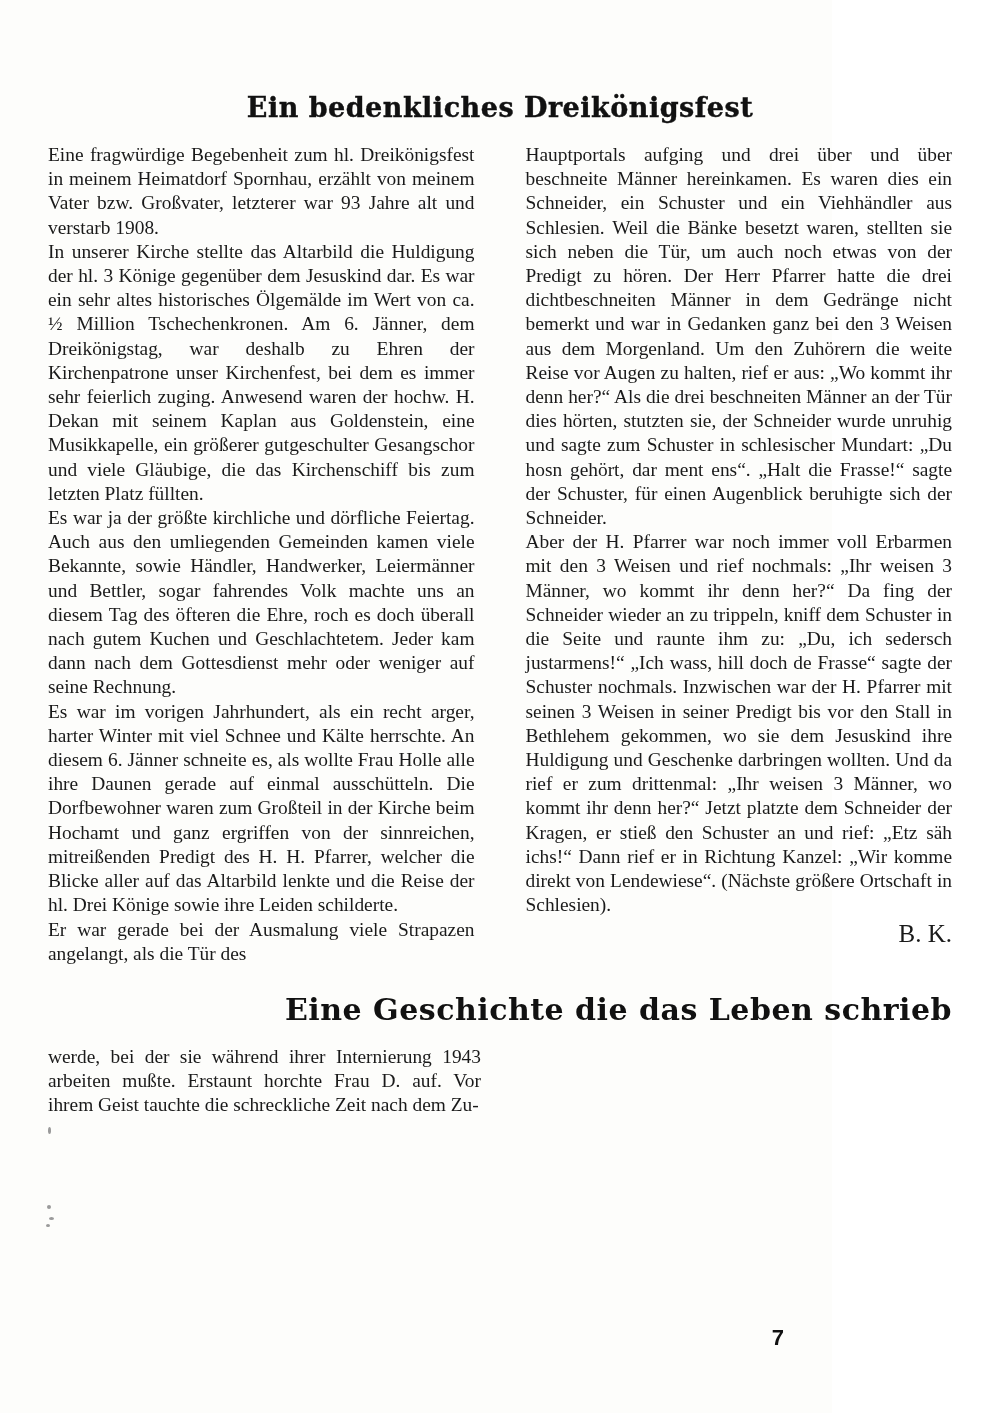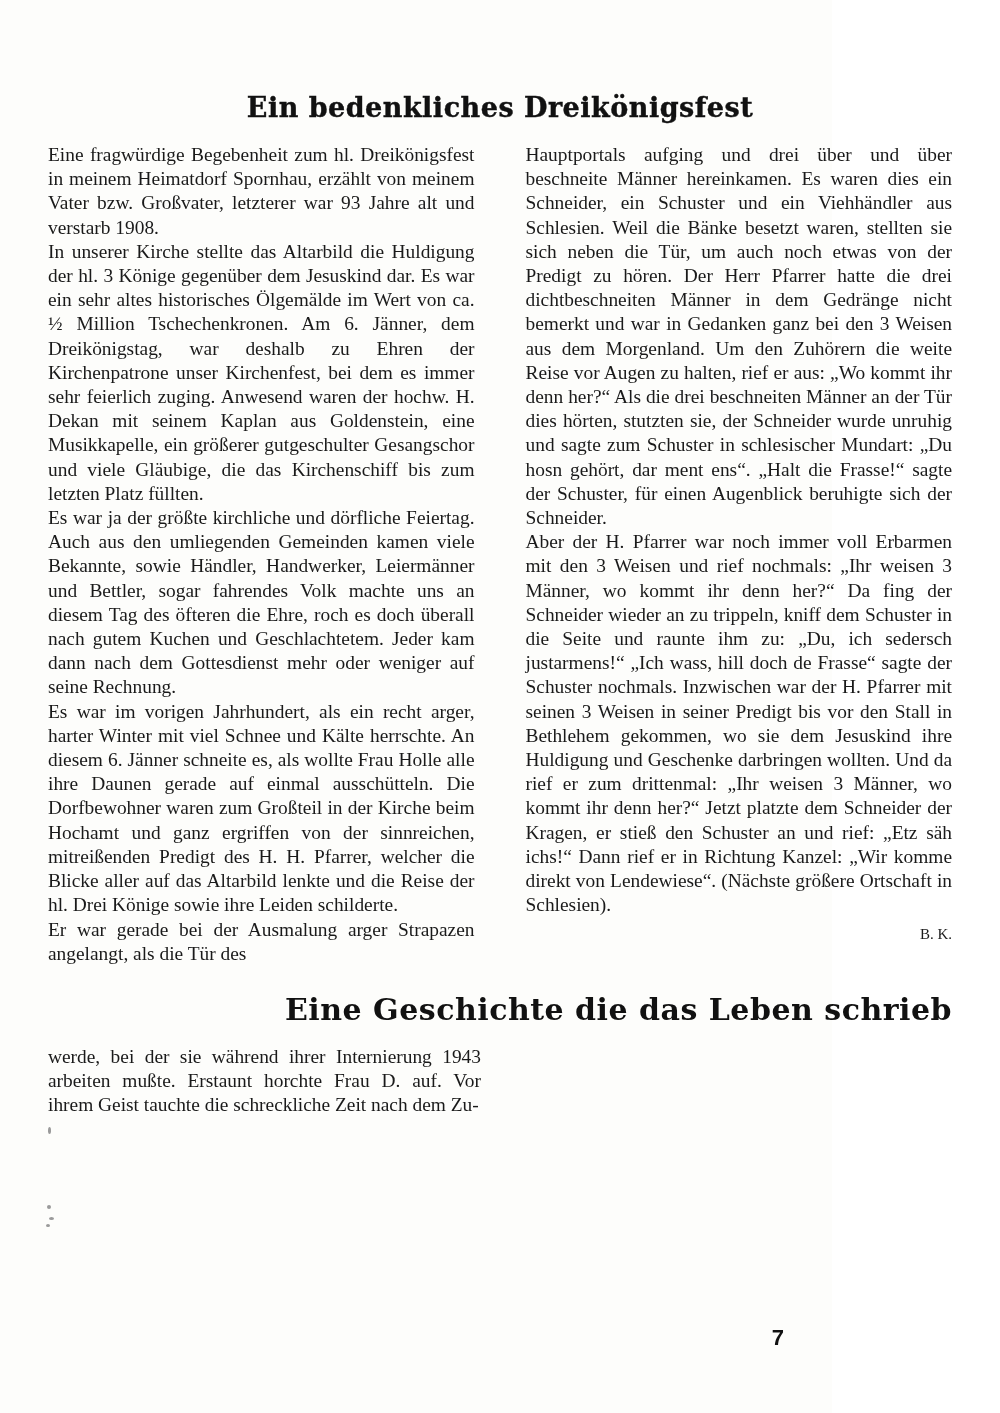--- a/index.html
+++ b/index.html
@@ -65,21 +65,21 @@
     hyphens: manual;
   }
   p.para + p.para {
     margin-top: 0px;
   }
   p.gap {
     margin-top: 13px;
   }
   .sig {
     text-align: right;
-    font-size: 15px;
+    font-size: 25px;
     line-height: 24px;
     margin-top: 4px;
   }
   .pagenum {
     position: absolute;
     right: 48px;
     bottom: 62px;
     font-family: "Liberation Sans", sans-serif;
     font-weight: bold;
     font-size: 22px;
@@ -107,21 +107,21 @@
   <div class="content">
 
     <h1 class="headline">Ein bedenkliches Dreikönigsfest</h1>
 
     <div class="cols">
       <div class="col">
         <p class="para">Eine fragwürdige Begebenheit zum hl. Dreikönigsfest in meinem Heimatdorf Spornhau, erzählt von meinem Vater bzw. Großvater, letzterer war 93 Jahre alt und verstarb 1908.</p>
         <p class="para">In unserer Kirche stellte das Altarbild die Huldigung der hl. 3 Könige gegenüber dem Jesuskind dar. Es war ein sehr altes historisches Ölgemälde im Wert von ca. ½ Million Tschechenkronen. Am 6. Jänner, dem Dreikönigstag, war deshalb zu Ehren der Kirchenpatrone unser Kirchenfest, bei dem es immer sehr feierlich zuging. Anwesend waren der hochw. H. Dekan mit seinem Kaplan aus Goldenstein, eine Musikkapelle, ein größerer gutgeschulter Gesangschor und viele Gläubige, die das Kirchenschiff bis zum letzten Platz füllten.</p>
         <p class="para">Es war ja der größte kirchliche und dörfliche Feiertag. Auch aus den umliegenden Gemeinden kamen viele Bekannte, sowie Händler, Handwerker, Leiermänner und Bettler, sogar fahrendes Volk machte uns an diesem Tag des öfteren die Ehre, roch es doch überall nach gutem Kuchen und Geschlachtetem. Jeder kam dann nach dem Gottesdienst mehr oder weniger auf seine Rechnung.</p>
         <p class="para">Es war im vorigen Jahrhundert, als ein recht arger, harter Winter mit viel Schnee und Kälte herrschte. An diesem 6. Jänner schneite es, als wollte Frau Holle alle ihre Daunen gerade auf einmal ausschütteln. Die Dorfbewohner waren zum Großteil in der Kirche beim Hochamt und ganz ergriffen von der sinnreichen, mitreißenden Predigt des H. H. Pfarrer, welcher die Blicke aller auf das Altarbild lenkte und die Reise der hl. Drei Könige sowie ihre Leiden schilderte.</p>
-        <p class="para">Er war gerade bei der Ausmalung arger Strapazen angelangt, als die Tür des</p>
+        <p class="para">Er war gerade bei der Ausmalung viele Strapazen angelangt, als die Tür des</p>
       </div>
       <div class="col">
         <p class="para">Hauptportals aufging und drei über und über beschneite Männer hereinkamen. Es waren dies ein Schneider, ein Schuster und ein Viehhändler aus Schlesien. Weil die Bänke besetzt waren, stellten sie sich neben die Tür, um auch noch etwas von der Predigt zu hören. Der Herr Pfarrer hatte die drei dichtbeschneiten Männer in dem Gedränge nicht bemerkt und war in Gedanken ganz bei den 3 Weisen aus dem Morgenland. Um den Zuhörern die weite Reise vor Augen zu halten, rief er aus: „Wo kommt ihr denn her?“ Als die drei beschneiten Männer an der Tür dies hörten, stutzten sie, der Schneider wurde unruhig und sagte zum Schuster in schlesischer Mundart: „Du hosn gehört, dar ment ens“. „Halt die Frasse!“ sagte der Schuster, für einen Augenblick beruhigte sich der Schneider.</p>
         <p class="para gap">Aber der H. Pfarrer war noch immer voll Erbarmen mit den 3 Weisen und rief nochmals: „Ihr weisen 3 Männer, wo kommt ihr denn her?“ Da fing der Schneider wieder an zu trippeln, kniff dem Schuster in die Seite und raunte ihm zu: „Du, ich sedersch justarmens!“ „Ich wass, hill doch de Frasse“ sagte der Schuster nochmals. Inzwischen war der H. Pfarrer mit seinen 3 Weisen in seiner Predigt bis vor den Stall in Bethlehem gekommen, wo sie dem Jesuskind ihre Huldigung und Geschenke darbringen wollten. Und da rief er zum drittenmal: „Ihr weisen 3 Männer, wo kommt ihr denn her?“ Jetzt platzte dem Schneider der Kragen, er stieß den Schuster an und rief: „Etz säh ichs!“ Dann rief er in Richtung Kanzel: „Wir komme direkt von Lendewiese“. (Nächste größere Ortschaft in Schlesien).</p>
         <div class="sig">B. K.</div>
       </div>
     </div>
 
     <h2 class="headline-2">Eine Geschichte die das Leben schrieb</h2>
 

